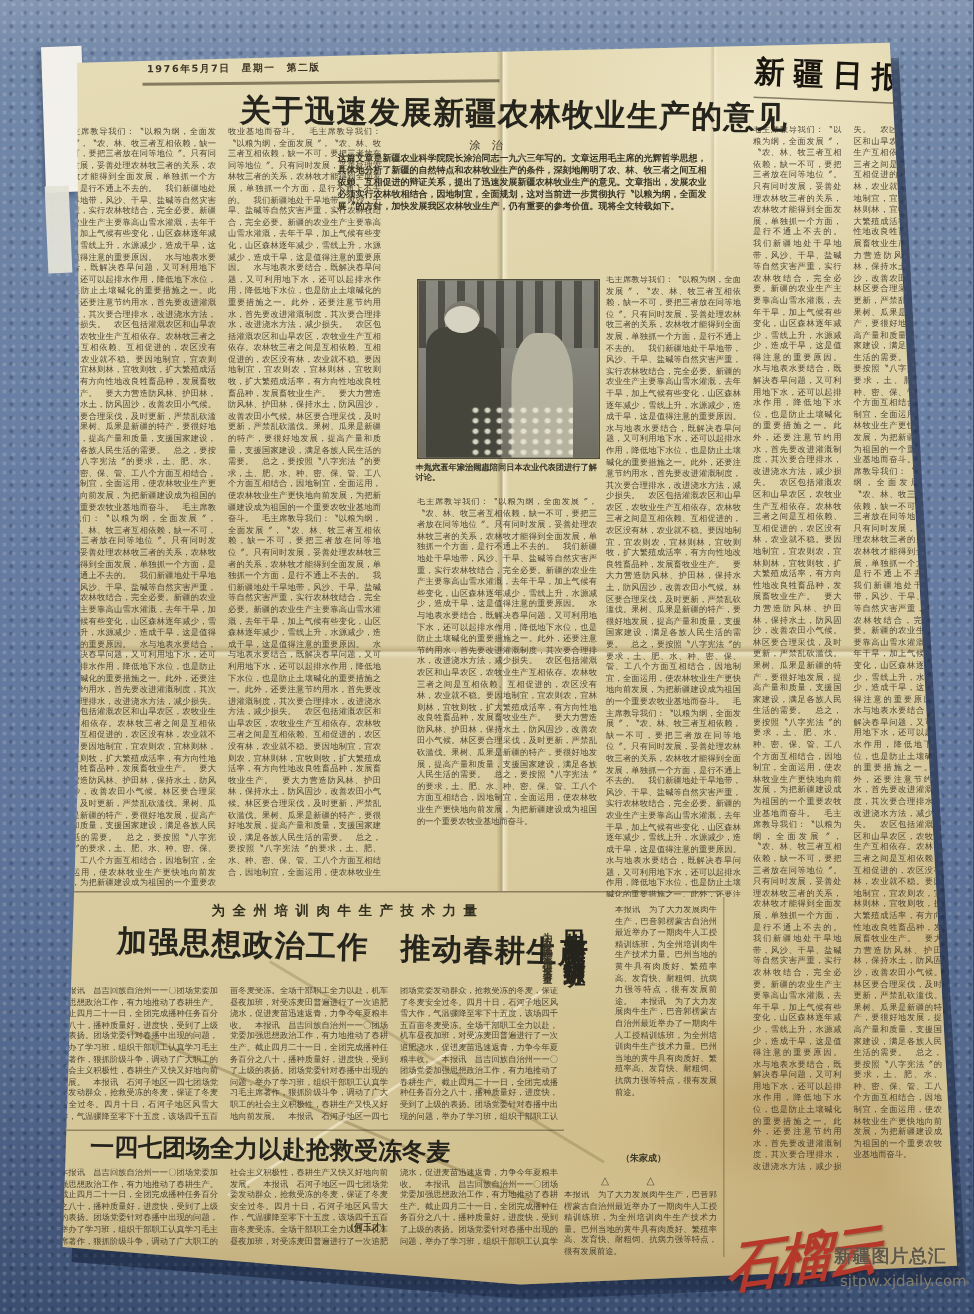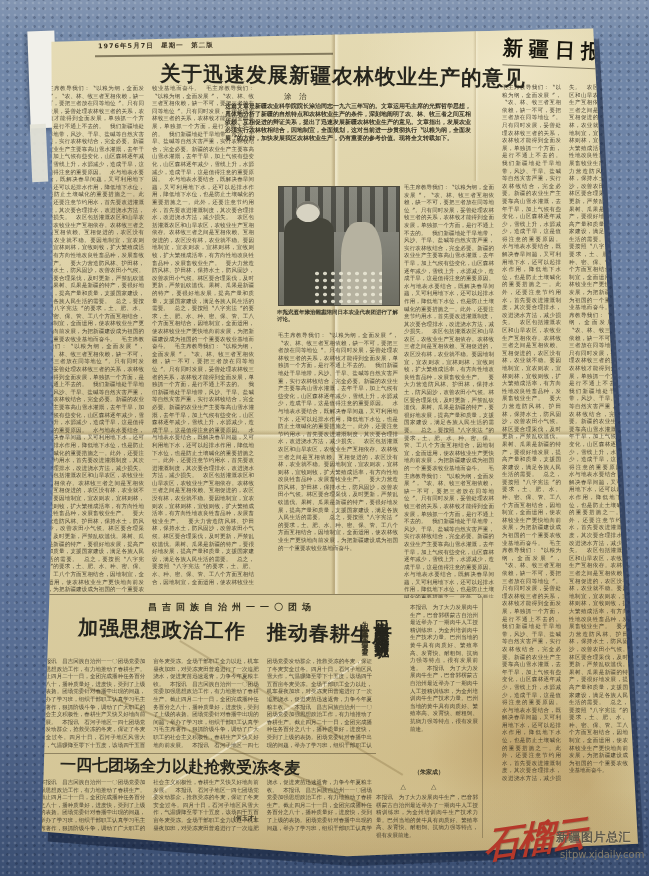--- a/index.html
+++ b/index.html
@@ -39,21 +39,21 @@
   .stain3{left:490px;top:680px;width:130px;height:160px;border-radius:50%;background:radial-gradient(rgba(155,110,50,.26),rgba(155,110,50,0) 70%);}
   .stain4{left:0;top:765px;width:100%;height:65px;background:linear-gradient(rgba(140,100,45,0),rgba(140,100,45,.24));}
   
   .dateline{left:66px;top:15px;width:230px;font-size:6.5px;font-weight:bold;letter-spacing:1px;color:#3c3424;transform:rotate(-0.6deg);}
   .dateline-rule{left:63px;top:28px;width:238px;height:1.5px;background:rgba(55,45,25,.55);transform:rotate(-0.6deg);}
   .masthead{left:471px;top:11px;width:126px;font-family:"DejaVu Serif",serif;font-weight:bold;
     font-size:20px;letter-spacing:6px;color:#17150d;transform:rotate(2.4deg);
     border-bottom:1.5px solid rgba(40,35,20,.55);padding-bottom:3px;white-space:nowrap;}
   .headline-main{left:128px;top:36px;width:390px;font-size:20.5px;font-weight:bold;letter-spacing:1px;
     color:#26251d;transform:rotate(0.8deg);white-space:nowrap;}
-  .byline{left:252px;top:66px;width:80px;font-size:7.5px;color:#45402f;}
+  .byline{left:252px;top:66px;width:80px;text-align:center;font-size:7.5px;color:#45402f;}
   .bodytext{font-size:5.5px;line-height:7.6px;color:rgba(48,44,32,.85);text-align:justify;overflow:hidden;}
   .cols2{column-count:2;column-gap:8px;}
   .cols3{column-count:3;column-gap:8px;}
   .note{left:193px;top:76px;width:246px;height:78px;font-size:6px;line-height:8px;color:#3a3627;text-align:justify;overflow:hidden;font-weight:bold;}
   .col-left{left:10px;top:59px;width:212px;height:512px;}
   .col-photo-below{left:246px;top:306px;width:120px;height:266px;}
   .col-d{left:372px;top:158px;width:90px;height:414px;}
   .col-e{left:470px;top:58px;width:126px;height:752px;}
   
   .photo{left:246px;top:160px;width:120px;height:118px;border:1px solid #4d4a3e;overflow:hidden;
@@ -135,21 +135,21 @@
         <span>一九六五年涂治同志陪同日本农业代表团进行了解讨论。</span>
         <span class="credit">本报记者　宋士敬摄</span>
       </div>
 
       <div class="bodytext col-photo-below">毛主席教导我们：〝以粮为纲，全面发展〞，〝农、林、牧三者互相依赖，缺一不可，要把三者放在同等地位〞。只有同时发展，妥善处理农林牧三者的关系，农林牧才能得到全面发展，单独抓一个方面，是行不通上不去的。　我们新疆地处干旱地带，风沙、干旱、盐碱等自然灾害严重，实行农林牧结合，完全必要。新疆的农业生产主要靠高山雪水灌溉，去年干旱，加上气候有些变化，山区森林逐年减少，雪线上升，水源减少，造成干旱，这是值得注意的重要原因。　水与地表水要结合，既解决春旱问题，又可利用地下水，还可以起排水作用，降低地下水位，也是防止土壤碱化的重要措施之一。此外，还要注意节约用水，首先要改进灌溉制度，其次要合理排水，改进浇水方法，减少损失。　农区包括灌溉农区和山旱农区，农牧业生产互相依存。农林牧三者之间是互相依赖、互相促进的，农区没有林，农业就不稳。要因地制宜，宜农则农，宜林则林，宜牧则牧，扩大繁殖成活率，有方向性地改良牲畜品种，发展畜牧业生产。　要大力营造防风林、护田林，保持水土，防风固沙，改善农田小气候。林区要合理采伐，及时更新，严禁乱砍滥伐。果树、瓜果是新疆的特产，要很好地发展，提高产量和质量，支援国家建设，满足各族人民生活的需要。　总之，要按照〝八字宪法〞的要求，土、肥、水、种、密、保、管、工八个方面互相结合，因地制宜，全面运用，使农林牧业生产更快地向前发展，为把新疆建设成为祖国的一个重要农牧业基地而奋斗。</div>
       <div class="bodytext col-d">毛主席教导我们：〝以粮为纲，全面发展〞，〝农、林、牧三者互相依赖，缺一不可，要把三者放在同等地位〞。只有同时发展，妥善处理农林牧三者的关系，农林牧才能得到全面发展，单独抓一个方面，是行不通上不去的。　我们新疆地处干旱地带，风沙、干旱、盐碱等自然灾害严重，实行农林牧结合，完全必要。新疆的农业生产主要靠高山雪水灌溉，去年干旱，加上气候有些变化，山区森林逐年减少，雪线上升，水源减少，造成干旱，这是值得注意的重要原因。　水与地表水要结合，既解决春旱问题，又可利用地下水，还可以起排水作用，降低地下水位，也是防止土壤碱化的重要措施之一。此外，还要注意节约用水，首先要改进灌溉制度，其次要合理排水，改进浇水方法，减少损失。　农区包括灌溉农区和山旱农区，农牧业生产互相依存。农林牧三者之间是互相依赖、互相促进的，农区没有林，农业就不稳。要因地制宜，宜农则农，宜林则林，宜牧则牧，扩大繁殖成活率，有方向性地改良牲畜品种，发展畜牧业生产。　要大力营造防风林、护田林，保持水土，防风固沙，改善农田小气候。林区要合理采伐，及时更新，严禁乱砍滥伐。果树、瓜果是新疆的特产，要很好地发展，提高产量和质量，支援国家建设，满足各族人民生活的需要。　总之，要按照〝八字宪法〞的要求，土、肥、水、种、密、保、管、工八个方面互相结合，因地制宜，全面运用，使农林牧业生产更快地向前发展，为把新疆建设成为祖国的一个重要农牧业基地而奋斗。　毛主席教导我们：〝以粮为纲，全面发展〞，〝农、林、牧三者互相依赖，缺一不可，要把三者放在同等地位〞。只有同时发展，妥善处理农林牧三者的关系，农林牧才能得到全面发展，单独抓一个方面，是行不通上不去的。　我们新疆地处干旱地带，风沙、干旱、盐碱等自然灾害严重，实行农林牧结合，完全必要。新疆的农业生产主要靠高山雪水灌溉，去年干旱，加上气候有些变化，山区森林逐年减少，雪线上升，水源减少，造成干旱，这是值得注意的重要原因。　水与地表水要结合，既解决春旱问题，又可利用地下水，还可以起排水作用，降低地下水位，也是防止土壤碱化的重要措施之一。此外，还要注意节约用水，首先要改进灌溉制度，其次要合理排水，改进浇水方法，减少损失。　农区包括灌溉农区和山旱农区，农牧业生产互相依存。农林牧三者之间是互相依赖、互相促进的，农区没有林，农业就不稳。要因地制宜，宜农则农，宜林则林，宜牧则牧，扩大繁殖成活率，有方向性地改良牲畜品种，发展畜牧业生产。　要大力营造防风林、护田林，保持水土，防风固沙，改善农田小气候。林区要合理采伐，及时更新，严禁乱砍滥伐。果树、瓜果是新疆的特产，要很好地发展，提高产量和质量，支援国家建设，满足各族人民生活的需要。　总之，要按照〝八字宪法〞的要求，土、肥、水、种、密、保、管、工八个方面互相结合，因地制宜，全面运用，使农林牧业生产更快地向前发展，为把新疆建设成为祖国的一个重要农牧业基地而奋斗。</div>
       <div class="bodytext cols2 col-e">毛主席教导我们：〝以粮为纲，全面发展〞，〝农、林、牧三者互相依赖，缺一不可，要把三者放在同等地位〞。只有同时发展，妥善处理农林牧三者的关系，农林牧才能得到全面发展，单独抓一个方面，是行不通上不去的。　我们新疆地处干旱地带，风沙、干旱、盐碱等自然灾害严重，实行农林牧结合，完全必要。新疆的农业生产主要靠高山雪水灌溉，去年干旱，加上气候有些变化，山区森林逐年减少，雪线上升，水源减少，造成干旱，这是值得注意的重要原因。　水与地表水要结合，既解决春旱问题，又可利用地下水，还可以起排水作用，降低地下水位，也是防止土壤碱化的重要措施之一。此外，还要注意节约用水，首先要改进灌溉制度，其次要合理排水，改进浇水方法，减少损失。　农区包括灌溉农区和山旱农区，农牧业生产互相依存。农林牧三者之间是互相依赖、互相促进的，农区没有林，农业就不稳。要因地制宜，宜农则农，宜林则林，宜牧则牧，扩大繁殖成活率，有方向性地改良牲畜品种，发展畜牧业生产。　要大力营造防风林、护田林，保持水土，防风固沙，改善农田小气候。林区要合理采伐，及时更新，严禁乱砍滥伐。果树、瓜果是新疆的特产，要很好地发展，提高产量和质量，支援国家建设，满足各族人民生活的需要。　总之，要按照〝八字宪法〞的要求，土、肥、水、种、密、保、管、工八个方面互相结合，因地制宜，全面运用，使农林牧业生产更快地向前发展，为把新疆建设成为祖国的一个重要农牧业基地而奋斗。　毛主席教导我们：〝以粮为纲，全面发展〞，〝农、林、牧三者互相依赖，缺一不可，要把三者放在同等地位〞。只有同时发展，妥善处理农林牧三者的关系，农林牧才能得到全面发展，单独抓一个方面，是行不通上不去的。　我们新疆地处干旱地带，风沙、干旱、盐碱等自然灾害严重，实行农林牧结合，完全必要。新疆的农业生产主要靠高山雪水灌溉，去年干旱，加上气候有些变化，山区森林逐年减少，雪线上升，水源减少，造成干旱，这是值得注意的重要原因。　水与地表水要结合，既解决春旱问题，又可利用地下水，还可以起排水作用，降低地下水位，也是防止土壤碱化的重要措施之一。此外，还要注意节约用水，首先要改进灌溉制度，其次要合理排水，改进浇水方法，减少损失。　农区包括灌溉农区和山旱农区，农牧业生产互相依存。农林牧三者之间是互相依赖、互相促进的，农区没有林，农业就不稳。要因地制宜，宜农则农，宜林则林，宜牧则牧，扩大繁殖成活率，有方向性地改良牲畜品种，发展畜牧业生产。　要大力营造防风林、护田林，保持水土，防风固沙，改善农田小气候。林区要合理采伐，及时更新，严禁乱砍滥伐。果树、瓜果是新疆的特产，要很好地发展，提高产量和质量，支援国家建设，满足各族人民生活的需要。　总之，要按照〝八字宪法〞的要求，土、肥、水、种、密、保、管、工八个方面互相结合，因地制宜，全面运用，使农林牧业生产更快地向前发展，为把新疆建设成为祖国的一个重要农牧业基地而奋斗。　毛主席教导我们：〝以粮为纲，全面发展〞，〝农、林、牧三者互相依赖，缺一不可，要把三者放在同等地位〞。只有同时发展，妥善处理农林牧三者的关系，农林牧才能得到全面发展，单独抓一个方面，是行不通上不去的。　我们新疆地处干旱地带，风沙、干旱、盐碱等自然灾害严重，实行农林牧结合，完全必要。新疆的农业生产主要靠高山雪水灌溉，去年干旱，加上气候有些变化，山区森林逐年减少，雪线上升，水源减少，造成干旱，这是值得注意的重要原因。　水与地表水要结合，既解决春旱问题，又可利用地下水，还可以起排水作用，降低地下水位，也是防止土壤碱化的重要措施之一。此外，还要注意节约用水，首先要改进灌溉制度，其次要合理排水，改进浇水方法，减少损失。　农区包括灌溉农区和山旱农区，农牧业生产互相依存。农林牧三者之间是互相依赖、互相促进的，农区没有林，农业就不稳。要因地制宜，宜农则农，宜林则林，宜牧则牧，扩大繁殖成活率，有方向性地改良牲畜品种，发展畜牧业生产。　要大力营造防风林、护田林，保持水土，防风固沙，改善农田小气候。林区要合理采伐，及时更新，严禁乱砍滥伐。果树、瓜果是新疆的特产，要很好地发展，提高产量和质量，支援国家建设，满足各族人民生活的需要。　总之，要按照〝八字宪法〞的要求，土、肥、水、种、密、保、管、工八个方面互相结合，因地制宜，全面运用，使农林牧业生产更快地向前发展，为把新疆建设成为祖国的一个重要农牧业基地而奋斗。</div>
 
       <div class="sec-rule-top"></div>
       <div class="sec-rule-v"></div>
-      <div class="kicker-bl">昌吉回族自治州一一〇团场</div>
+      <div class="kicker-bl">为全州培训肉牛生产技术力量</div>
       <div class="headline-bl">加强思想政治工作　推动春耕生产</div>
       <div class="bodytext cols3 body-bl1">本报讯　昌吉回族自治州一一〇团场党委加强思想政治工作，有力地推动了春耕生产。截止四月二十一日，全团完成播种任务百分之八十，播种质量好，进度快，受到了上级的表扬。团场党委针对春播中出现的问题，举办了学习班，组织干部职工认真学习毛主席著作，狠抓阶级斗争，调动了广大职工的社会主义积极性，春耕生产又快又好地向前发展。　本报讯　石河子地区一四七团场党委发动群众，抢救受冻的冬麦，保证了冬麦安全过冬。四月十日，石河子地区风雪大作，气温骤降至零下十五度，该场四千五百亩冬麦受冻。全场干部职工全力以赴，机车昼夜加班，对受冻麦田普遍进行了一次追肥浇水，促进麦苗迅速返青，力争今年夏粮丰收。　本报讯　昌吉回族自治州一一〇团场党委加强思想政治工作，有力地推动了春耕生产。截止四月二十一日，全团完成播种任务百分之八十，播种质量好，进度快，受到了上级的表扬。团场党委针对春播中出现的问题，举办了学习班，组织干部职工认真学习毛主席著作，狠抓阶级斗争，调动了广大职工的社会主义积极性，春耕生产又快又好地向前发展。　本报讯　石河子地区一四七团场党委发动群众，抢救受冻的冬麦，保证了冬麦安全过冬。四月十日，石河子地区风雪大作，气温骤降至零下十五度，该场四千五百亩冬麦受冻。全场干部职工全力以赴，机车昼夜加班，对受冻麦田普遍进行了一次追肥浇水，促进麦苗迅速返青，力争今年夏粮丰收。　本报讯　昌吉回族自治州一一〇团场党委加强思想政治工作，有力地推动了春耕生产。截止四月二十一日，全团完成播种任务百分之八十，播种质量好，进度快，受到了上级的表扬。团场党委针对春播中出现的问题，举办了学习班，组织干部职工认真学习毛主席著作，狠抓阶级斗争，调动了广大职工的社会主义积极性，春耕生产又快又好地向前发展。　本报讯　石河子地区一四七团场党委发动群众，抢救受冻的冬麦，保证了冬麦安全过冬。四月十日，石河子地区风雪大作，气温骤降至零下十五度，该场四千五百亩冬麦受冻。全场干部职工全力以赴，机车昼夜加班，对受冻麦田普遍进行了一次追肥浇水，促进麦苗迅速返青，力争今年夏粮丰收。</div>
       <div class="sub-rule"></div>
       <div class="headline-sub">一四七团场全力以赴抢救受冻冬麦</div>
       <div class="bodytext cols3 body-bl2">本报讯　昌吉回族自治州一一〇团场党委加强思想政治工作，有力地推动了春耕生产。截止四月二十一日，全团完成播种任务百分之八十，播种质量好，进度快，受到了上级的表扬。团场党委针对春播中出现的问题，举办了学习班，组织干部职工认真学习毛主席著作，狠抓阶级斗争，调动了广大职工的社会主义积极性，春耕生产又快又好地向前发展。　本报讯　石河子地区一四七团场党委发动群众，抢救受冻的冬麦，保证了冬麦安全过冬。四月十日，石河子地区风雪大作，气温骤降至零下十五度，该场四千五百亩冬麦受冻。全场干部职工全力以赴，机车昼夜加班，对受冻麦田普遍进行了一次追肥浇水，促进麦苗迅速返青，力争今年夏粮丰收。　本报讯　昌吉回族自治州一一〇团场党委加强思想政治工作，有力地推动了春耕生产。截止四月二十一日，全团完成播种任务百分之八十，播种质量好，进度快，受到了上级的表扬。团场党委针对春播中出现的问题，举办了学习班，组织干部职工认真学习毛主席著作，狠抓阶级斗争，调动了广大职工的社会主义积极性，春耕生产又快又好地向前发展。　本报讯　石河子地区一四七团场党委发动群众，抢救受冻的冬麦，保证了冬麦安全过冬。四月十日，石河子地区风雪大作，气温骤降至零下十五度，该场四千五百亩冬麦受冻。全场干部职工全力以赴，机车昼夜加班，对受冻麦田普遍进行了一次追肥浇水，促进麦苗迅速返青，力争今年夏粮丰收。</div>
       <div class="sig-bl">（何玉才）</div>
 
       <div class="kicker-bm">为大力发展肉牛生产培训技术力量</div>
       <div class="headline-bm">巴州举办肉牛人工授精训练班</div>
       <div class="bodytext body-bm">本报讯　为了大力发展肉牛生产，巴音郭楞蒙古自治州最近举办了一期肉牛人工授精训练班，为全州培训肉牛生产技术力量。巴州当地的黄牛具有肉质好、繁殖率高、发育快、耐粗饲、抗病力强等特点，很有发展前途。　本报讯　为了大力发展肉牛生产，巴音郭楞蒙古自治州最近举办了一期肉牛人工授精训练班，为全州培训肉牛生产技术力量。巴州当地的黄牛具有肉质好、繁殖率高、发育快、耐粗饲、抗病力强等特点，很有发展前途。</div>

